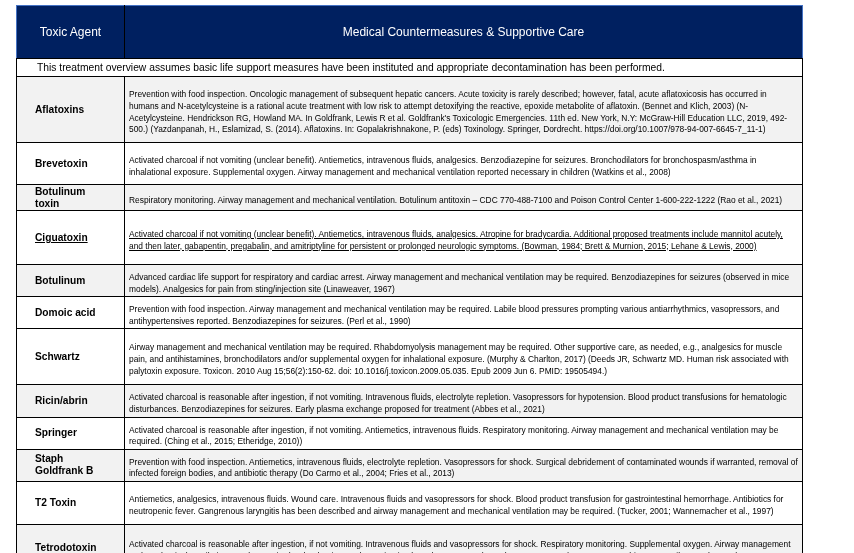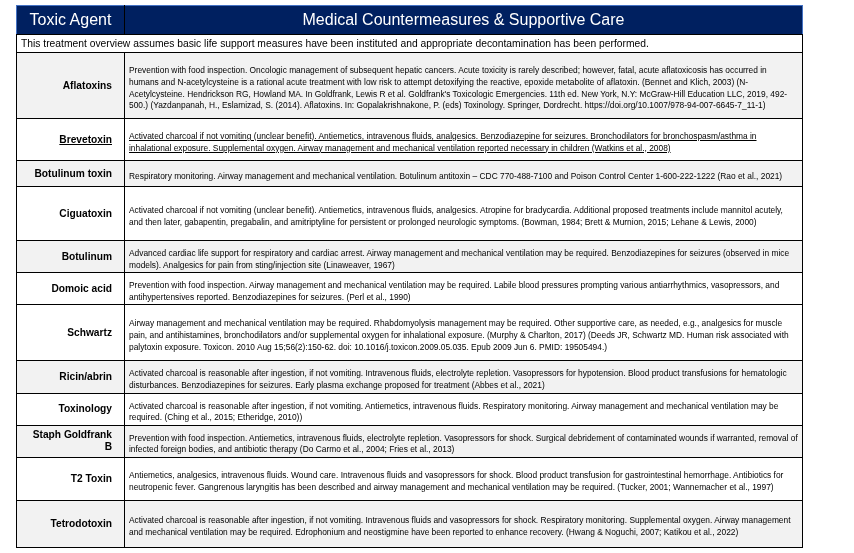--- a/index.html
+++ b/index.html
@@ -21,47 +21,47 @@
     width: 786px;
     border-collapse: collapse;
     table-layout: fixed;
   }
   table.tox col.c1 { width: 108px; }
   table.tox col.c2 { width: 678px; }
   .hdr th {
     background: #002060;
     color: #ffffff;
     font-weight: normal;
-    font-size: 16px;
+    font-size: 12px;
     height: 28px;
     text-align: center;
     border: 1px solid #4472c4;
     border-bottom: 1px solid #000;
-    padding: 0;
+    padding: 12px;
   }
   .hdr th.h1 { border-right: 1px solid #000; }
   td {
     border: 1px solid #000;
     vertical-align: middle;
     padding: 0 3px;
     font-size: 8.4px;
     line-height: 11.6px;
   }
   td.note {
     font-size: 10.3px;
     line-height: 13px;
-    padding: 2px 3px 2px 4px;
+    padding: 2px 3px 2px 20px;
     background: #ffffff;
   }
   td.agent {
-    text-align: right;
+    text-align: left;
     font-weight: bold;
     font-size: 10.2px;
     line-height: 12px;
-    padding: 0 12px;
+    padding: 0 18px;
   }
   td.desc {
     padding: 7px 4px 1px 4px;
     margin-top: 7px;
   }
   tr.shaded td { background: #f2f2f2; }
   tr.plain td { background: #ffffff; }
 </style>
 </head>
 <body>
@@ -78,50 +78,50 @@
     </tr>
   </thead>
   <tbody id="tbody">
     <tr>
       <td class="note" colspan="2">This treatment overview assumes basic life support measures have been instituted and appropriate decontamination has been performed.</td>
     </tr>
   <tr class="shaded" style="height: 66px;">
         <td class="agent">Aflatoxins</td>
         <td class="desc">Prevention with food inspection. Oncologic management of subsequent hepatic cancers. Acute toxicity is rarely described; however, fatal, acute aflatoxicosis has occurred in humans and N-acetylcysteine is a rational acute treatment with low risk to attempt detoxifying the reactive, epoxide metabolite of aflatoxin. (Bennet and Klich, 2003) (N-Acetylcysteine. Hendrickson RG, Howland MA. In Goldfrank, Lewis R et al. Goldfrank's Toxicologic Emergencies. 11th ed. New York, N.Y: McGraw-Hill Education LLC, 2019, 492-500.) (Yazdanpanah, H., Eslamizad, S. (2014). Aflatoxins. In: Gopalakrishnakone, P. (eds) Toxinology. Springer, Dordrecht. https://doi.org/10.1007/978-94-007-6645-7_11-1)</td>
       </tr>
-      <tr class="plain" style="height: 42px; text-decoration: underline;">
+      <tr class="plain" style="height: 42px;">
         <td class="agent">Brevetoxin</td>
         <td class="desc">Activated charcoal if not vomiting (unclear benefit). Antiemetics, intravenous fluids, analgesics. Benzodiazepine for seizures. Bronchodilators for bronchospasm/asthma in inhalational exposure. Supplemental oxygen. Airway management and mechanical ventilation reported necessary in children (Watkins et al., 2008)</td>
       </tr>
       <tr class="shaded" style="height: 26px;">
         <td class="agent">Botulinum toxin</td>
         <td class="desc">Respiratory monitoring. Airway management and mechanical ventilation. Botulinum antitoxin – CDC 770-488-7100 and Poison Control Center 1-600-222-1222 (Rao et al., 2021)</td>
       </tr>
-      <tr class="plain" style="height: 54px;">
+      <tr class="plain" style="height: 54px; text-decoration: underline;">
         <td class="agent">Ciguatoxin</td>
         <td class="desc">Activated charcoal if not vomiting (unclear benefit). Antiemetics, intravenous fluids, analgesics. Atropine for bradycardia. Additional proposed treatments include mannitol acutely, and then later, gabapentin, pregabalin, and amitriptyline for persistent or prolonged neurologic symptoms. (Bowman, 1984; Brett &amp; Murnion, 2015; Lehane &amp; Lewis, 2000)</td>
       </tr>
       <tr class="shaded" style="height: 28px;">
         <td class="agent">Botulinum</td>
         <td class="desc">Advanced cardiac life support for respiratory and cardiac arrest. Airway management and mechanical ventilation may be required. Benzodiazepines for seizures (observed in mice models). Analgesics for pain from sting/injection site (Linaweaver, 1967)</td>
       </tr>
       <tr class="plain" style="height: 29px;">
         <td class="agent">Domoic acid</td>
         <td class="desc">Prevention with food inspection. Airway management and mechanical ventilation may be required. Labile blood pressures prompting various antiarrhythmics, vasopressors, and antihypertensives reported. Benzodiazepines for seizures. (Perl et al., 1990)</td>
       </tr>
       <tr class="plain" style="height: 56px;">
         <td class="agent">Schwartz</td>
         <td class="desc">Airway management and mechanical ventilation may be required. Rhabdomyolysis management may be required. Other supportive care, as needed, e.g., analgesics for muscle pain, and antihistamines, bronchodilators and/or supplemental oxygen for inhalational exposure. (Murphy &amp; Charlton, 2017) (Deeds JR, Schwartz MD. Human risk associated with palytoxin exposure. Toxicon. 2010 Aug 15;56(2):150-62. doi: 10.1016/j.toxicon.2009.05.035. Epub 2009 Jun 6. PMID: 19505494.)</td>
       </tr>
       <tr class="shaded" style="height: 27px;">
         <td class="agent">Ricin/abrin</td>
         <td class="desc">Activated charcoal is reasonable after ingestion, if not vomiting. Intravenous fluids, electrolyte repletion. Vasopressors for hypotension. Blood product transfusions for hematologic disturbances. Benzodiazepines for seizures. Early plasma exchange proposed for treatment (Abbes et al., 2021)</td>
       </tr>
       <tr class="plain" style="height: 27px;">
-        <td class="agent">Toxinology</td>
+        <td class="agent">Springer</td>
         <td class="desc">Activated charcoal is reasonable after ingestion, if not vomiting. Antiemetics, intravenous fluids. Respiratory monitoring. Airway management and mechanical ventilation may be required. (Ching et al., 2015; Etheridge, 2010))</td>
       </tr>
       <tr class="shaded" style="height: 28px;">
         <td class="agent">Staph Goldfrank B</td>
         <td class="desc">Prevention with food inspection. Antiemetics, intravenous fluids, electrolyte repletion. Vasopressors for shock. Surgical debridement of contaminated wounds if warranted, removal of infected foreign bodies, and antibiotic therapy (Do Carmo et al., 2004; Fries et al., 2013)</td>
       </tr>
       <tr class="plain" style="height: 43px;">
         <td class="agent">T2 Toxin</td>
         <td class="desc">Antiemetics, analgesics, intravenous fluids. Wound care. Intravenous fluids and vasopressors for shock. Blood product transfusion for gastrointestinal hemorrhage. Antibiotics for neutropenic fever. Gangrenous laryngitis has been described and airway management and mechanical ventilation may be required. (Tucker, 2001; Wannemacher et al., 1997)</td>
       </tr>

